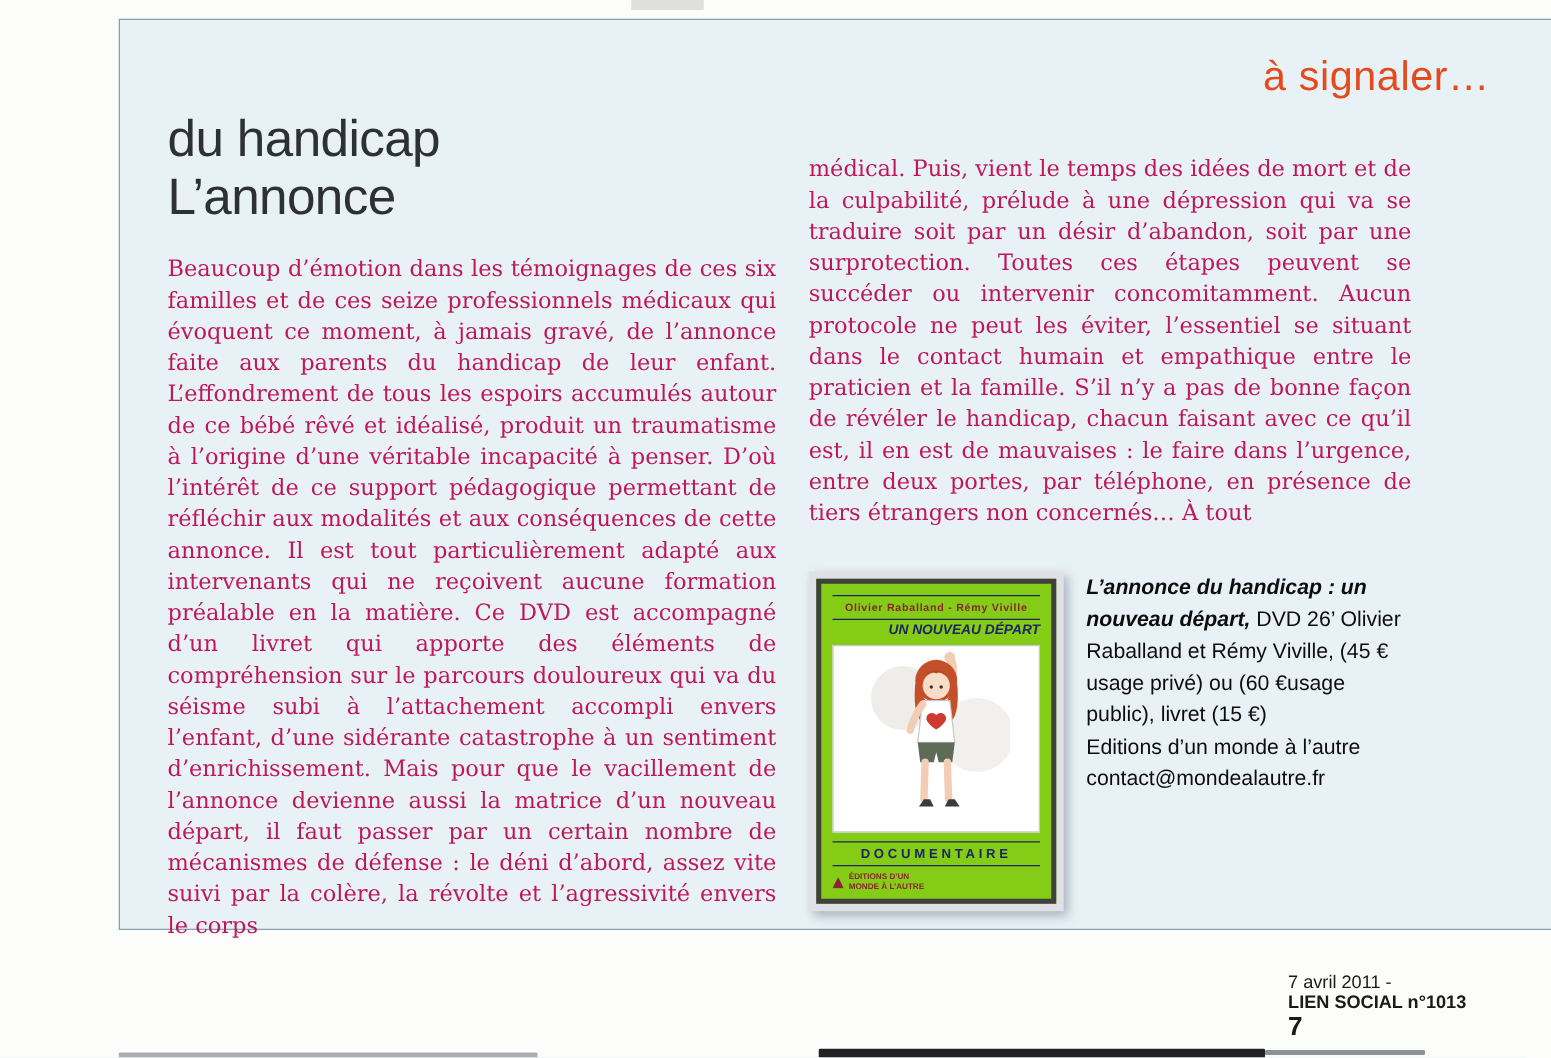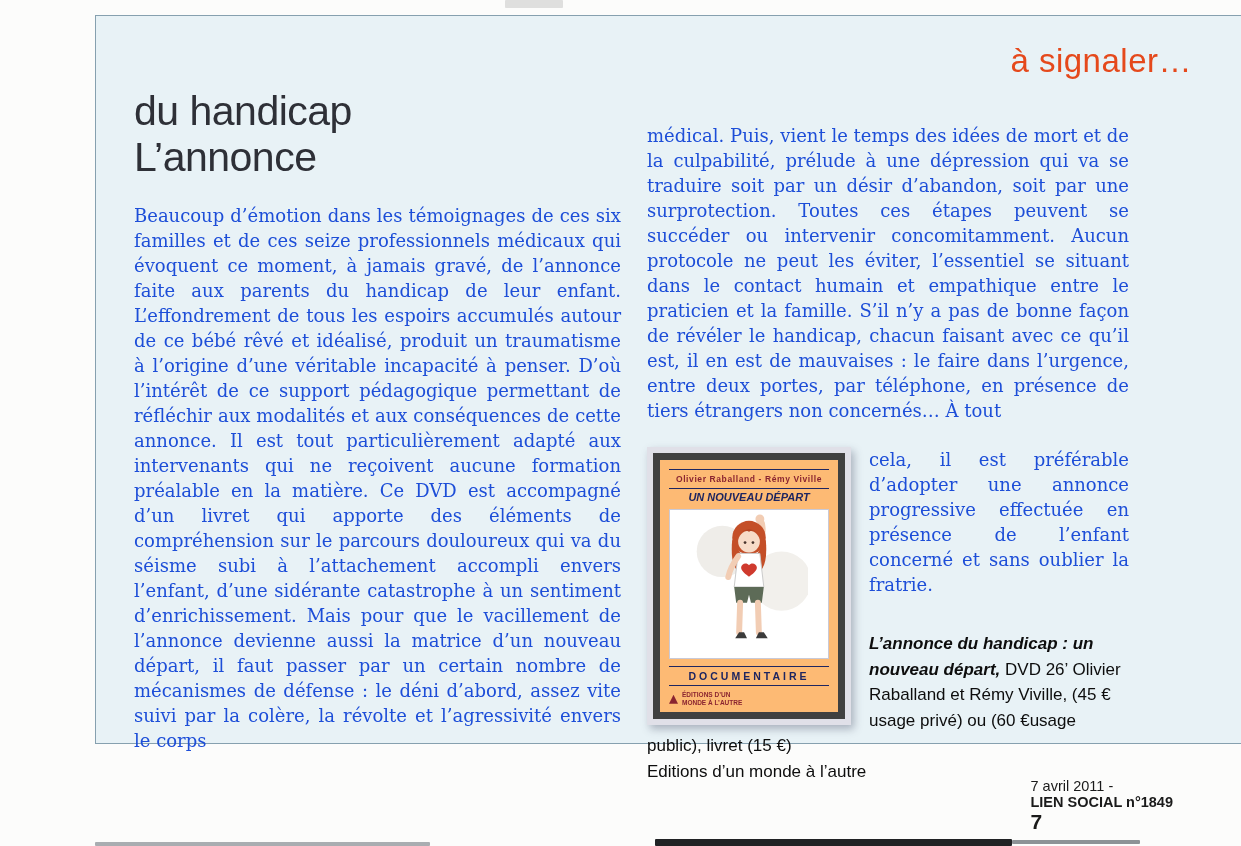--- a/index.html
+++ b/index.html
@@ -39,48 +39,48 @@
 
   .article-title {
     font-size:41px; line-height:1.12; font-weight:normal;
     letter-spacing:-.5px; color:var(--title-ink, #2e3037);
     margin-bottom:22px;
   }
 
   .body-text {
     font-family:"DejaVu Serif","Liberation Serif",serif;
     font-size:18px; line-height:25px; text-align:justify;
-    color:#1d4ed8;
+    color:#be185d;
   }
 
   .media { margin-top:24px; }
   .media::after { content:""; display:block; clear:both; }
 
   
   .dvd-cover {
     float:left; width:204px; margin-right:18px; margin-bottom:2px;
     background:#e0e0e8; padding:6px;
     box-shadow:3px 4px 8px rgba(55,60,85,.35);
   }
   .dvd-inner {
-    background:#fdba74; border:7px solid #404040;
+    background:#84cc16; border:4px solid #404040;
     padding:7px 9px 5px;
   }
   .dvd-rule { border-top:1px solid var(--cover-navy, #1e2560); margin:2px 0; }
   .dvd-authors {
     text-align:center; font-size:8.5px; font-weight:bold;
     letter-spacing:.6px; color:var(--cover-maroon, #8a2430);
     padding:2px 0;
   }
   .dvd-title {
     text-align:center; font-size:13.5px; font-weight:bold;
     color:var(--cover-navy, #1e2560); margin-top:5px; letter-spacing:.3px;
   }
   .dvd-subtitle {
-    text-align:center; font-size:11px; font-weight:bold; font-style:italic;
+    text-align:right; font-size:11px; font-weight:bold; font-style:italic;
     color:var(--cover-navy, #1e2560); margin:2px 0 6px;
   }
   .dvd-art {
     height:150px; background:#ffffff; border:1px solid #c9c9d6;
     display:flex; align-items:flex-end; justify-content:center; overflow:hidden;
   }
   .dvd-genre {
     text-align:center; font-size:10.5px; font-weight:bold;
     letter-spacing:3px; color:var(--cover-navy, #1e2560);
     border-top:1px solid var(--cover-navy, #1e2560);
@@ -175,30 +175,30 @@
 
             <div class="dvd-genre">DOCUMENTAIRE</div>
 
             <div class="dvd-publisher">
               <span class="mark"></span>
               <span class="txt">ÉDITIONS D’UN MONDE À L’AUTRE</span>
             </div>
           </div>
         </div>
 
-        <p class="body-text">cela, il est préférable d’adopter une annonce progressive effectuée en présence de l’enfant concerné et sans oublier la fratrie.</p>
 
         <div class="caption">
           <p><span class="caption-title">L’annonce du handicap : un nouveau départ,</span><span> DVD 26’ Olivier Raballand et Rémy Viville, (45 € usage privé) ou (60 €usage public), livret (15 €)</span></p>
           <div>Editions d’un monde à l’autre</div>
+          <div>contact@mondealautre.fr</div>
         </div>
 
       </div>
     </div>
 
   </div>
 </div>
 
 <div class="footer">
   <span class="footer-date">7 avril 2011 -</span>
-  <span class="footer-journal">LIEN SOCIAL n°1849</span>
+  <span class="footer-journal">LIEN SOCIAL n°1013</span>
   <span class="footer-page">7</span>
 </div>
 
 </body></html>

